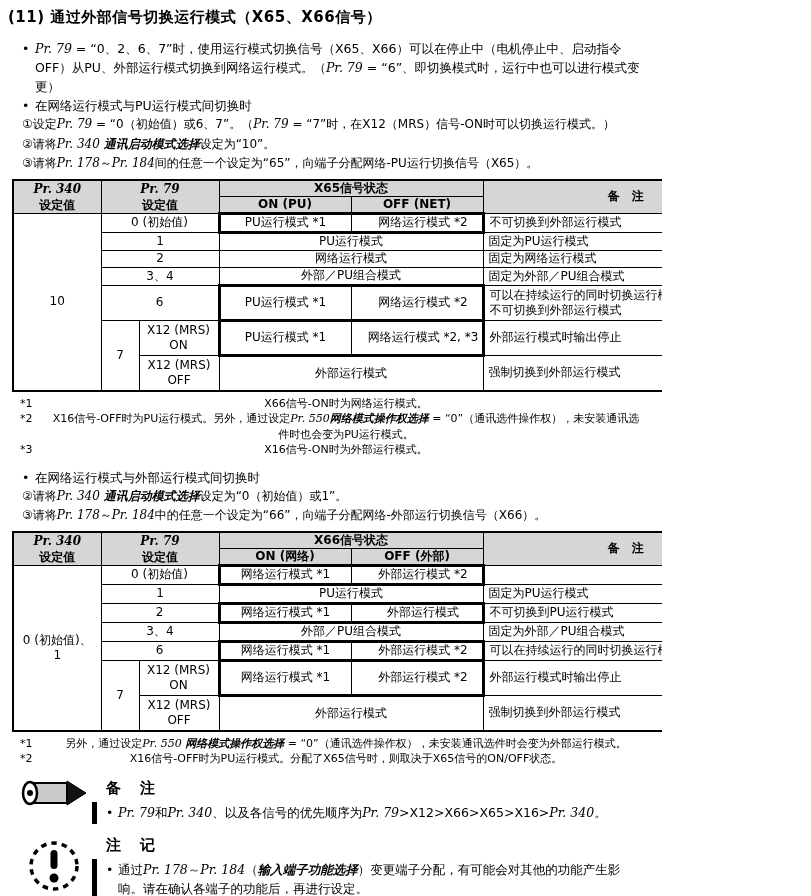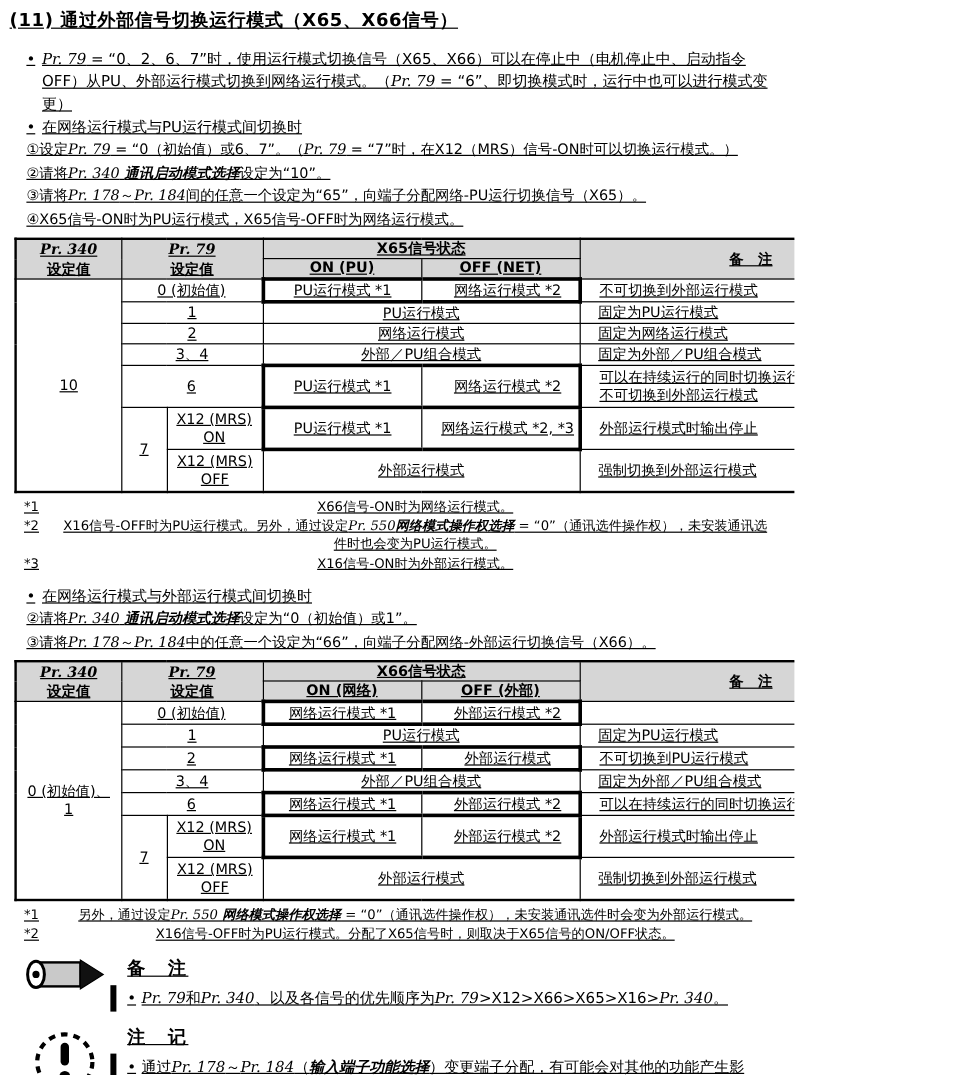--- a/index.html
+++ b/index.html
@@ -1,35 +1,35 @@
 <!DOCTYPE html>
 <html><head>
 <meta charset="utf-8">
 <style>
   html,body{margin:0;padding:0;background:#fff;}
   body{width:811px;height:896px;overflow:hidden;font-family:"DejaVu Sans",sans-serif;color:#000;}
-  .page{box-sizing:border-box;width:662px;height:896px;padding:6px 18px 0 8px;overflow:hidden;position:relative;text-decoration:underline;}
+  .page{box-sizing:border-box;width:662px;height:896px;padding:6px 18px 0 8px;overflow:hidden;position:relative;}
 
   .title{font-size:15px;font-weight:bold;margin:2px 0 12px 0;letter-spacing:.5px;}
 
   .bullet{display:flex;margin-left:14px;font-size:12.5px;line-height:19px;}
   .bullet .bmark{width:13px;flex:0 0 13px;}
   .bullet .btext{flex:1;}
   .steps{margin-left:14px;font-size:12px;line-height:19.5px;}
   .step{white-space:normal;}
 
   .pref{font-family:"DejaVu Serif",serif;font-style:italic;}
   .pname{font-family:"DejaVu Serif",serif;font-style:italic;font-weight:bold;}
 
   table.ptable{border-collapse:collapse;width:756px;margin:5px 0 2px 4px;table-layout:fixed;
     font-size:12px;border:2px solid #000;}
   .ptable th,.ptable td{border:1px solid #000;padding:0 3px;text-align:center;vertical-align:middle;height:16px;line-height:15px;}
   .ptable tr.hdr th{background:#d6d6d6;font-weight:bold;height:15px;}
   .ptable .hdrline{display:block;line-height:16px;}
-  .ptable .l{text-align:left;padding-left:15px;}
+  .ptable .l{text-align:left;padding-left:5px;}
   .ptable .multi{white-space:pre-line;line-height:15px;padding-top:2px;padding-bottom:2px;}
   .ptable .hl-l{border:3px solid #000;border-right-width:1px;}
   .ptable .hl-r{border:3px solid #000;border-left-width:1px;padding-left:16px;}
 
   .footnotes{margin:4px 0 2px 12px;font-size:11px;line-height:15.5px;}
   .footnote{display:flex;}
   .footnote .fmark{width:28px;flex:0 0 28px;}
   .footnote .ftext{flex:1;text-align:center;}
 
   .sect-gap{height:8px;}
@@ -55,21 +55,20 @@
   </div>
 
   <div class="bullet">
     <span class="bmark">•</span>
     <span class="btext rich">在网络运行模式与PU运行模式间切换时</span>
   </div>
   <div class="steps">
     <div class="step rich">①设定<i class="pref">Pr. 79</i> = “0（初始值）或6、7”。（<i class="pref">Pr. 79</i> = “7”时，在X12（MRS）信号-ON时可以切换运行模式。）</div>
     <div class="step rich">②请将<i class="pref">Pr. 340</i> <i class="pname">通讯启动模式选择</i>设定为“10”。</div>
     <div class="step rich">③请将<i class="pref">Pr. 178</i>～<i class="pref">Pr. 184</i>间的任意一个设定为“65”，向端子分配网络-PU运行切换信号（X65）。</div>
-    <div class="step rich">④X65信号-ON时为PU运行模式，X65信号-OFF时为网络运行模式。</div>
   </div>
 
   <table class="ptable">
     <colgroup>
         <col style="width:88px">
         <col style="width:38px">
         <col style="width:80px">
         <col style="width:132px">
         <col style="width:132px">
         <col style="width:286px">

